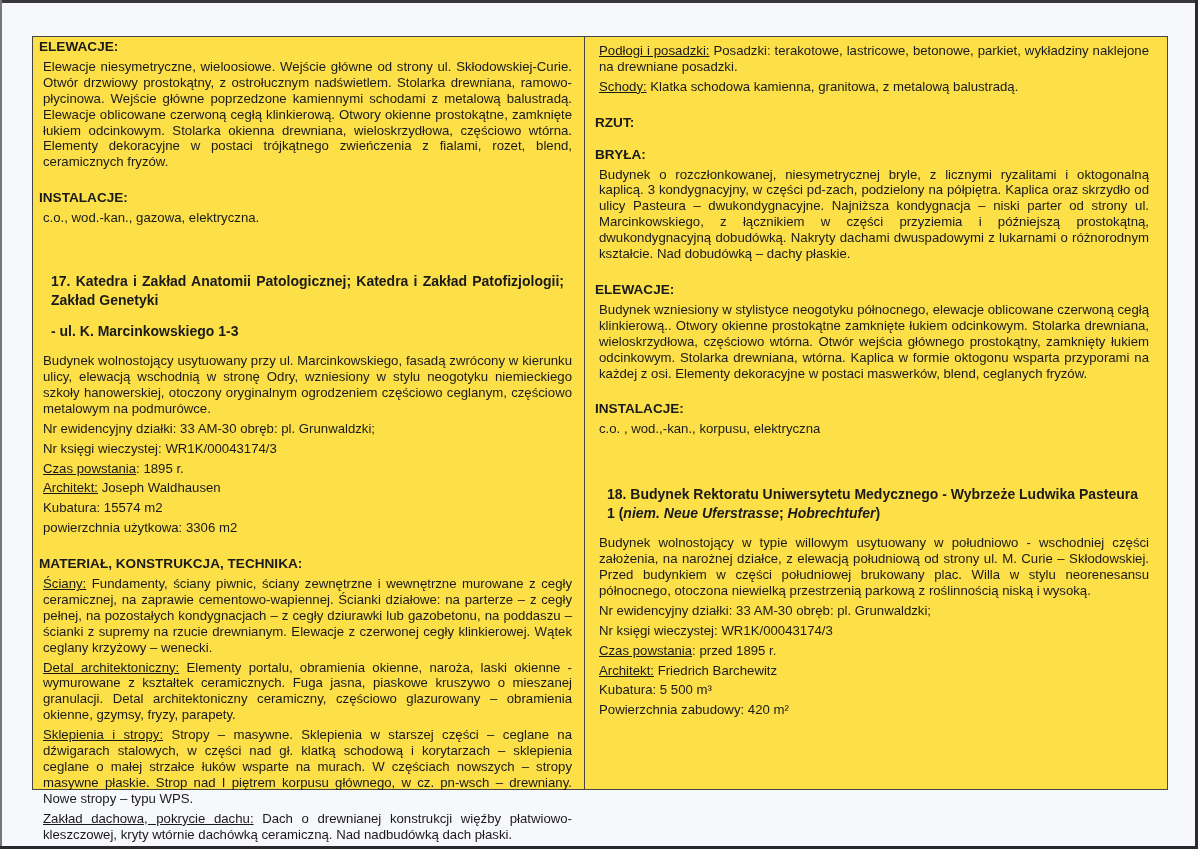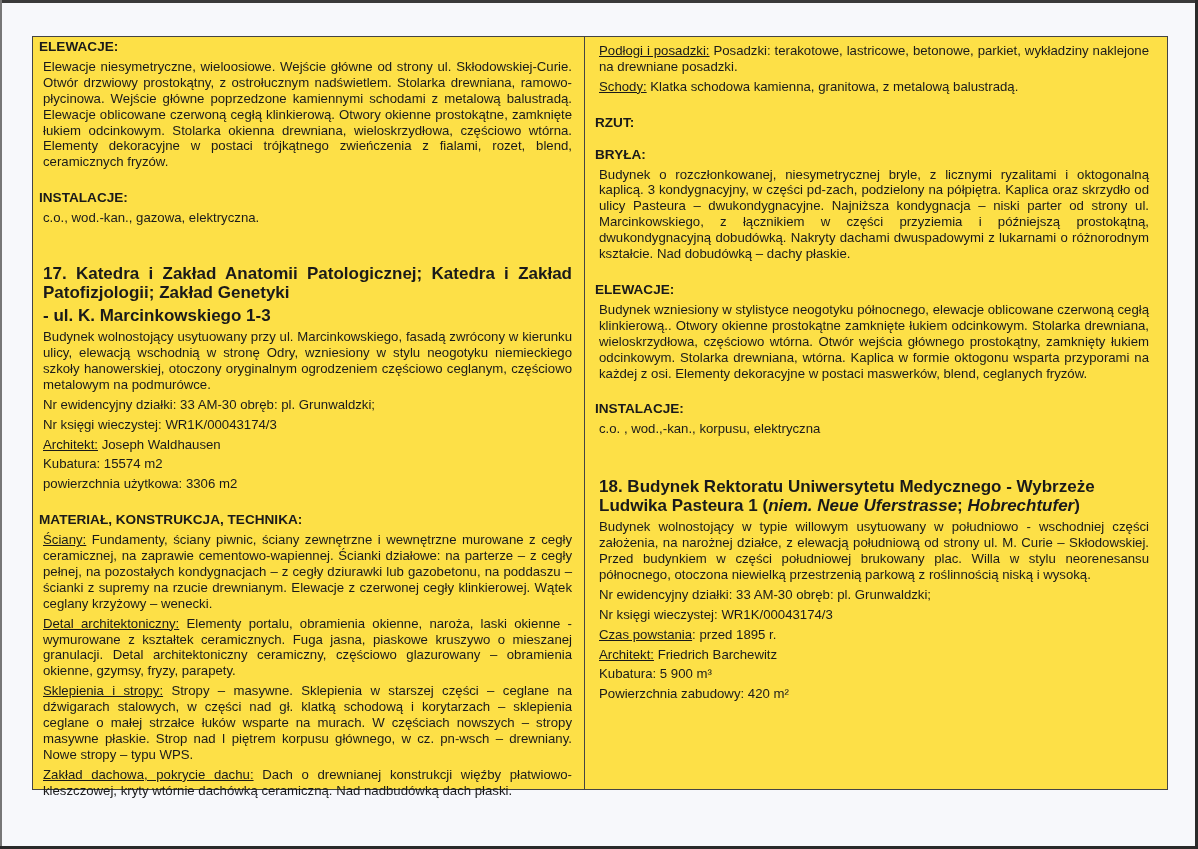--- a/index.html
+++ b/index.html
@@ -21,21 +21,21 @@
     display: flex;
     background: #fde047;
   }
   .col { box-sizing: border-box; padding: 2px 8px 0 6px; font-size: 13.2px; line-height: 15.9px; text-align: justify; }
   .col-left { width: 552px; border-right: 1.5px solid #444; }
   .col-right { width: 582px; padding-left: 10px; padding-right: 14px; }
   .h { font-weight: bold; font-size: 13.6px; margin: 0; }
   .p { margin: 4px; }
   .gap { height: 16px; }
   .gap-lg { height: 24px; }
-  .title { font-weight: bold; font-size: 17px; line-height: 19px; margin: 4px; }
+  .title { font-weight: bold; font-size: 14px; line-height: 19px; margin: 12px; }
   .u { text-decoration: underline; }
   .i { font-style: italic; }
   .last-line { text-align-last: left; }
 </style>
 </head>
 <body>
 
 <div class="scan-edge-top"></div>
 <div class="scan-edge-left"></div>
 <div class="scan-edge-right"></div>
@@ -54,20 +54,21 @@
       <p class="p">c.o., wod.-kan., gazowa, elektryczna.</p>
     </section>
     <div class="gap-lg"></div>
     <div style="height:6px"></div>
     <section>
       <p class="title">17.  Katedra  i  Zakład  Anatomii  Patologicznej;  Katedra  i  Zakład Patofizjologii; Zakład Genetyki</p>
       <p class="title">- ul. K. Marcinkowskiego 1-3</p>
       <p class="p last-line">Budynek wolnostojący usytuowany przy ul. Marcinkowskiego, fasadą zwrócony w kierunku ulicy,  elewacją wschodnią  w stronę Odry, wzniesiony w stylu neogotyku niemieckiego szkoły hanowerskiej, otoczony oryginalnym ogrodzeniem  częściowo ceglanym, częściowo metalowym na podmurówce.</p>
       <p class="p">Nr ewidencyjny działki: 33 AM-30 obręb: pl. Grunwaldzki;</p>
       <p class="p">Nr księgi wieczystej: WR1K/00043174/3</p>
+      <p class="p"><span class="u">Czas powstania</span><span>: 1895 r.</span></p>
       <p class="p"><span class="u">Architekt:</span><span> Joseph Waldhausen</span></p>
       <p class="p">Kubatura: 15574 m2</p>
       <p class="p">powierzchnia użytkowa: 3306 m2</p>
     </section>
     <div class="gap"></div>
     <section>
       <p class="h">MATERIAŁ, KONSTRUKCJA, TECHNIKA:</p>
       <p class="p last-line"><span class="u">Ściany:</span><span> Fundamenty, ściany piwnic, ściany zewnętrzne i wewnętrzne murowane z cegły ceramicznej, na zaprawie cementowo-wapiennej. Ścianki działowe: na parterze – z cegły pełnej, na pozostałych kondygnacjach – z cegły dziurawki lub gazobetonu, na poddaszu –   ścianki z supremy na rzucie drewnianym. Elewacje z czerwonej cegły klinkierowej. Wątek ceglany krzyżowy – wenecki.</span></p>
       <p class="p last-line"><span class="u">Detal architektoniczny:</span><span> Elementy portalu, obramienia okienne, naroża, laski okienne - wymurowane z kształtek ceramicznych. Fuga jasna, piaskowe kruszywo o mieszanej granulacji. Detal architektoniczny ceramiczny, częściowo glazurowany – obramienia okienne, gzymsy, fryzy, parapety.</span></p>
       <p class="p last-line"><span class="u">Sklepienia i stropy:</span><span> Stropy – masywne. Sklepienia w starszej części – ceglane na dźwigarach stalowych, w części nad gł. klatką schodową i korytarzach – sklepienia ceglane o małej strzałce łuków wsparte na murach. W częściach nowszych – stropy masywne płaskie. Strop nad I piętrem korpusu głównego, w cz. pn-wsch – drewniany. Nowe stropy – typu WPS.</span></p>
@@ -101,17 +102,17 @@
     </section>
     <div class="gap-lg"></div>
     <div style="height:8px"></div>
     <section>
       <p class="title" style="text-align:left"><span>18.  Budynek Rektoratu Uniwersytetu Medycznego - Wybrzeże Ludwika Pasteura 1 (</span><span class="i">niem. Neue Uferstrasse</span><span>; </span><span class="i">Hobrechtufer</span><span>)</span></p>
       <p class="p last-line">Budynek wolnostojący w typie willowym usytuowany w południowo - wschodniej części założenia, na narożnej działce, z elewacją południową od strony ul. M. Curie – Skłodowskiej. Przed budynkiem w części południowej brukowany plac. Willa  w stylu neorenesansu północnego, otoczona niewielką przestrzenią parkową z roślinnością niską i wysoką.</p>
       <p class="p">Nr ewidencyjny działki: 33 AM-30 obręb: pl. Grunwaldzki;</p>
       <p class="p">Nr księgi wieczystej: WR1K/00043174/3</p>
       <p class="p"><span class="u">Czas powstania</span><span>:  przed 1895 r.</span></p>
       <p class="p"><span class="u">Architekt:</span><span> Friedrich Barchewitz</span></p>
-      <p class="p">Kubatura: 5 900 m³</p>
+      <p class="p">Kubatura: 5 500 m³</p>
       <p class="p">Powierzchnia zabudowy: 420 m²</p>
     </section>
   </div>
 </div>
 
 </body></html>

